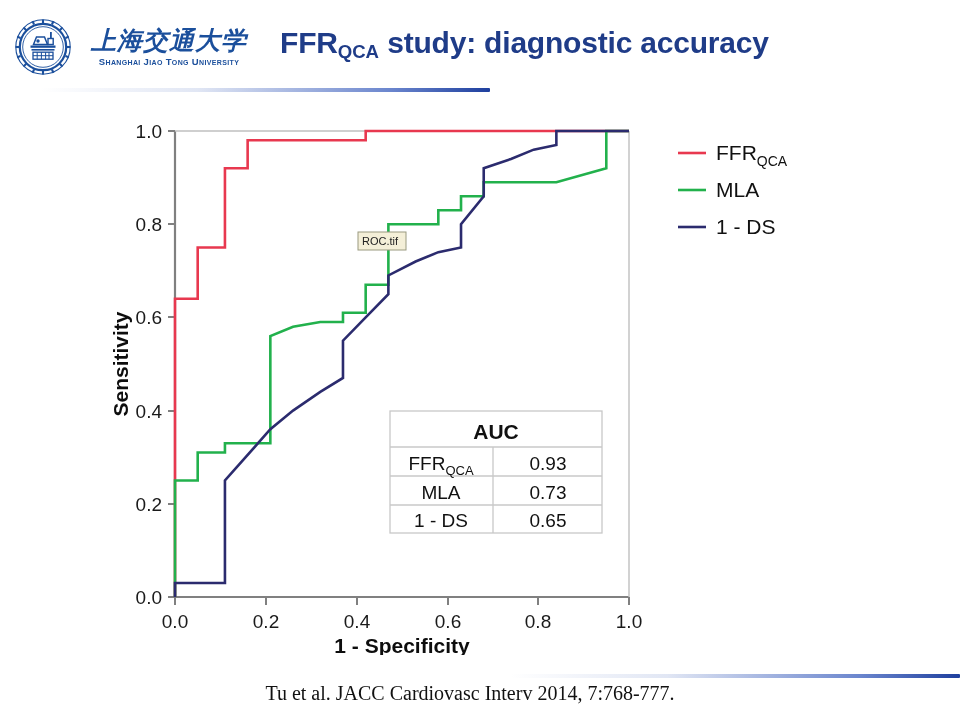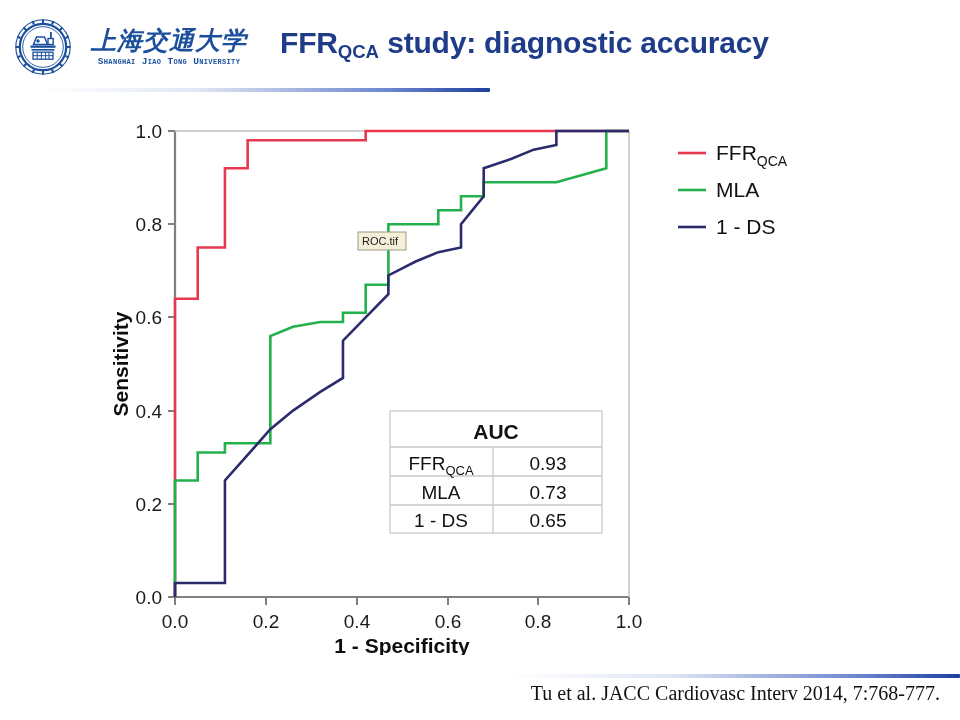--- a/index.html
+++ b/index.html
@@ -44,21 +44,21 @@
     font-family: "DejaVu Serif", "Liberation Serif", serif;
     font-size: 25px;
     font-weight: bold;
     font-style: italic;
     color: #1b4f9c;
     letter-spacing: 1px;
     line-height: 1.08;
     white-space: nowrap;
   }
   #logo-en {
-    font-family: Liberation Mono, monospace;
+    font-family: Liberation Sans, sans-serif;
     font-size: 9.5px;
     font-weight: bold;
     color: #1b4f9c;
     letter-spacing: 0.35px;
     white-space: nowrap;
     margin-top: 2px;
     font-variant: small-caps;
     text-align: center;
   }
 
@@ -94,21 +94,21 @@
     position: absolute;
     left: 510px; top: 674px;
     width: 450px; height: 4px;
     background: linear-gradient(to left, #1e3f9e 0%, rgba(90,120,200,0.9) 22%, rgba(200,210,235,0.55) 65%, rgba(255,255,255,0) 100%);
     border-radius: 1px;
   }
   #citation {
     position: absolute;
     left: 0; top: 682px;
     width: 940px;
-    text-align: right;
+    text-align: center;
     font-family: "Liberation Serif", serif;
     font-size: 20px;
     color: #111111;
     white-space: nowrap;
   }
 
   
   #figure {
     position: absolute;
     left: 100px; top: 110px;

